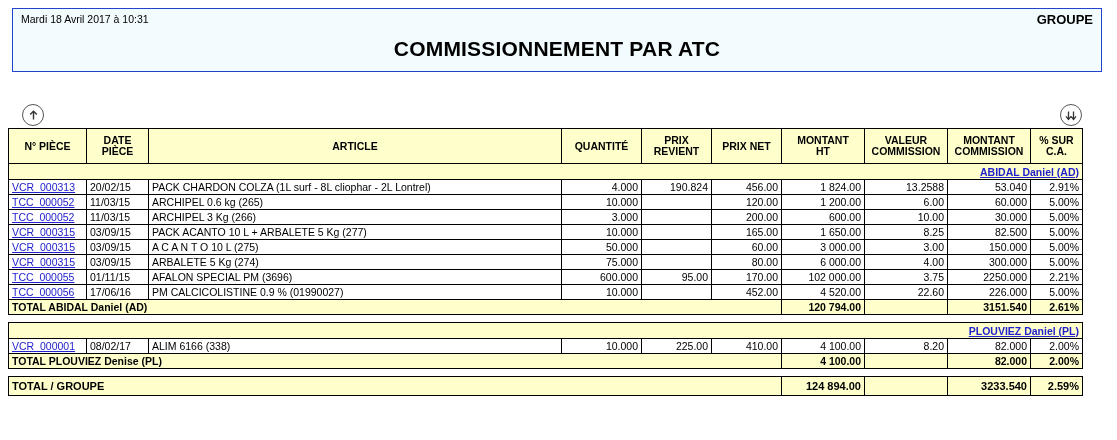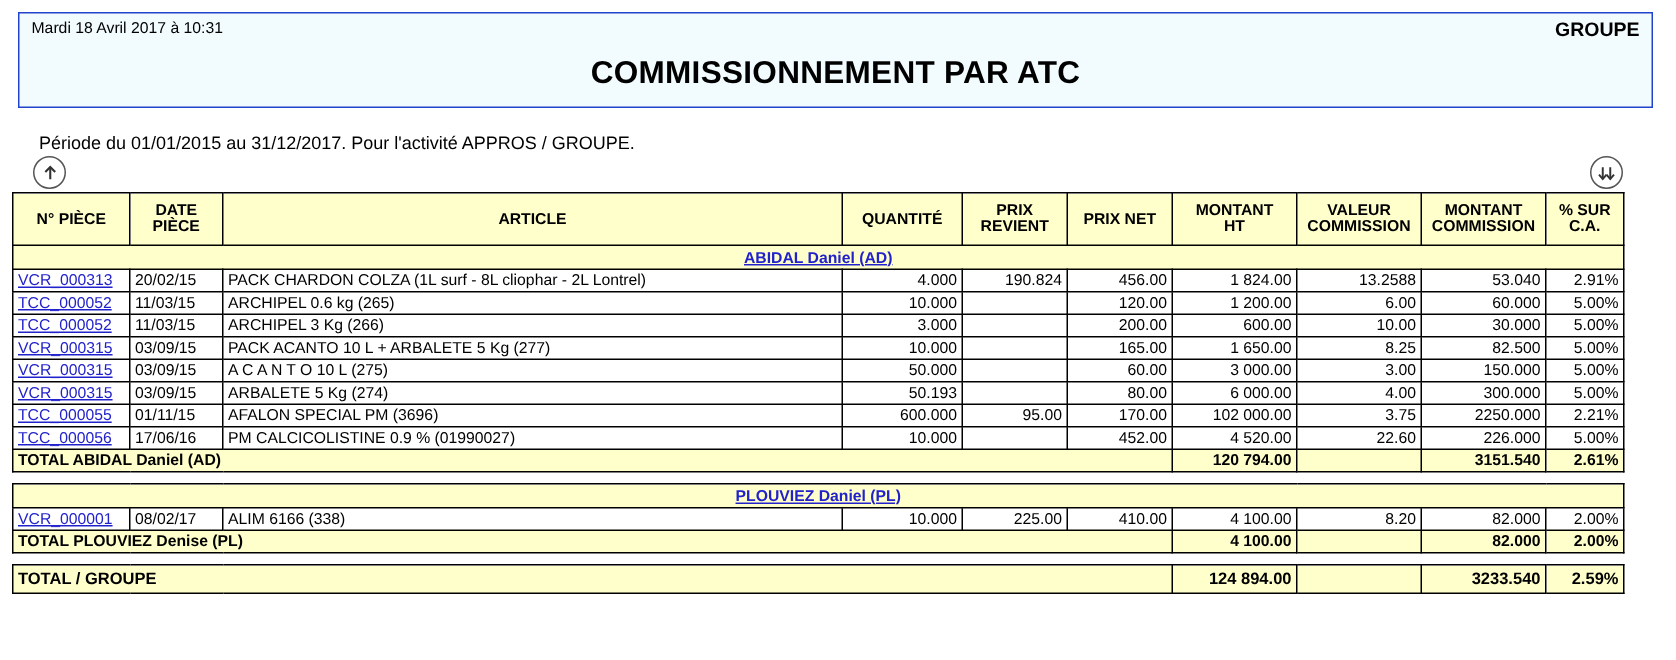--- a/index.html
+++ b/index.html
@@ -74,21 +74,21 @@
   .c-vc{width:83px;}
   .c-mc{width:83px;}
   .c-ca{width:52px;}
 
   .right{text-align:right;}
 
   .link{color:#2222cc;text-decoration:underline;margin-top:24px;}
 
   tr.group-row td{
     background:#ffffcc;
-    text-align:center;
+    text-align:right;
     font-weight:bold;
     color:#2222cc;
     text-decoration:underline;
     height:15px;
   }
   tr.data-row td{background:#ffffff;}
   tr.total-row td{
     background:#ffffcc;font-weight:bold;
   }
   tr.spacer td{
@@ -103,21 +103,20 @@
 <body>
 
 <div class="page">
 
   <div class="header-band">
     <div class="hdr-date">Mardi 18 Avril 2017 à 10:31</div>
     <div class="hdr-group">GROUPE</div>
     <div class="hdr-title">COMMISSIONNEMENT PAR ATC</div>
   </div>
 
-  <div class="period">Période du 01/01/2015 au 31/12/2017. Pour l'activité APPROS / GROUPE.</div>
 
   <div class="round-btn" id="btn-up">
     <svg width="13" height="13" viewBox="0 0 13 13" aria-hidden="true">
       <path d="M6.5 2.5 L6.5 10.5" stroke="#333" stroke-width="1.4" fill="none"></path>
       <path d="M3.2 5.6 L6.5 2.3 L9.8 5.6" stroke="#333" stroke-width="1.4" fill="none"></path>
     </svg>
   </div>
   <div class="round-btn" id="btn-down">
     <svg width="14" height="13" viewBox="0 0 14 13" aria-hidden="true">
       <path d="M4.5 2.5 L4.5 10.0" stroke="#333" stroke-width="1.3" fill="none"></path>
@@ -234,21 +233,21 @@
             <td class="right">60.00</td>
             <td class="right">3 000.00</td>
             <td class="right">3.00</td>
             <td class="right">150.000</td>
             <td class="right">5.00%</td>
           </tr>
           <tr class="data-row">
             <td><span class="link">VCR_000315</span></td>
             <td>03/09/15</td>
             <td>ARBALETE 5 Kg (274)</td>
-            <td class="right">50.193</td>
+            <td class="right">75.000</td>
             <td class="right"></td>
             <td class="right">80.00</td>
             <td class="right">6 000.00</td>
             <td class="right">4.00</td>
             <td class="right">300.000</td>
             <td class="right">5.00%</td>
           </tr>
           <tr class="data-row">
             <td><span class="link">TCC_000055</span></td>
             <td>01/11/15</td>

